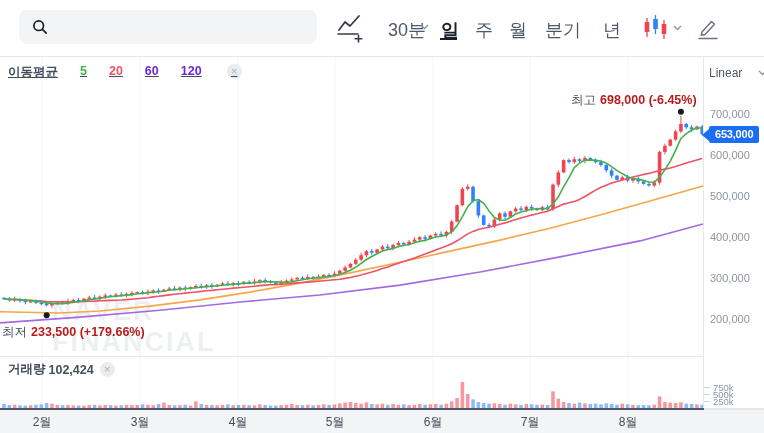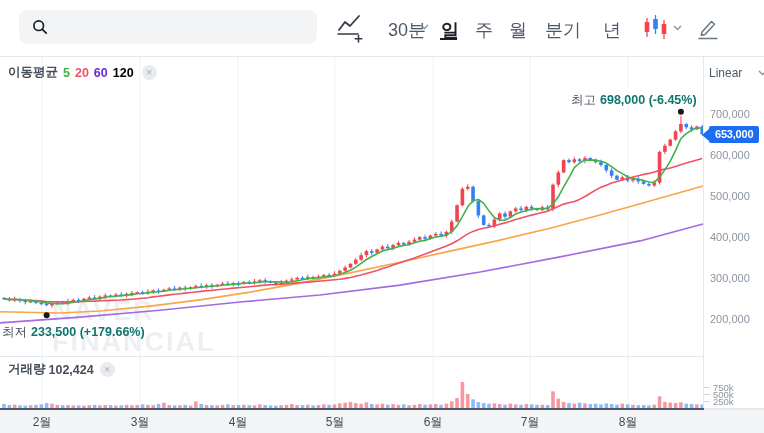--- a/index.html
+++ b/index.html
@@ -22,31 +22,31 @@
   #watermark { position:absolute; left:52px; top:296px; z-index:0; color:#edf0f3;
                font-weight:bold; font-size:27px; line-height:31px; letter-spacing:2px; }
   #chart-svg { position:absolute; left:0; top:0; z-index:1; }
   #gutter-border { position:absolute; left:703px; top:57px; width:1px; height:352px; background:#e5e8eb; z-index:2; }
   #vol-sep { position:absolute; left:0; top:356px; width:703px; height:1px; background:#e5e8eb; z-index:2; }
   #axis-dark { position:absolute; left:0; top:408px; width:704px; height:2px; background:#4e5968; z-index:2; }
   #axis-light { position:absolute; left:704px; top:408px; width:60px; height:2px; background:#e5e8eb; z-index:2; }
   #bottom-strip { position:absolute; left:0; top:410px; width:764px; height:23px; background:#f2f4f6; z-index:2; }
   .month-label { position:absolute; top:4px; width:36px; text-align:center; font-size:12px; color:#424c57; }
 
-  #ma-legend { position:absolute; left:8px; top:64px; z-index:2; display:flex; align-items:center;
-               gap:5px; font-size:12.5px; color:#454f5b; font-weight:bold; }
+  #ma-legend { position:absolute; left:8px; top:64px; z-index:2; display:flex; 
+               gap:22px; font-size:12.5px; color:#454f5b; font-weight:bold;text-decoration:underline; }
   #vol-legend { position:absolute; left:8px; top:361px; z-index:2; display:flex; align-items:center;
                 gap:3px; font-size:12.5px; color:#454f5b; font-weight:bold; }
   .x-chip { width:15px; height:15px; border-radius:50%; background:#e9ecef; color:#a8b0b9;
             font-size:11px; line-height:14px; text-align:center; margin-left:3px; font-weight:normal; cursor:pointer; }
   #linear-select { position:absolute; left:709px; top:66px; z-index:2; display:flex; align-items:center;
                    gap:16px; font-size:12px; color:#4e5968; cursor:pointer; }
 
   .annot { position:absolute; z-index:2; font-size:12.5px; color:#454f5b; white-space:nowrap; }
-  .annot b { color:#0f766e; margin-left:4px; }
+  .annot b { color:#b91c1c; margin-left:4px; }
   #annot-high { left:571px; top:92px; }
   #annot-low  { left:2px;  top:324px; }
 
   #price-badge { position:absolute; left:709px; top:126px; z-index:2; height:17px; background:#1b6ef3;
                  border-radius:2px; color:#fff; font-size:11px; font-weight:bold; line-height:17px;
                  padding:0 6px; letter-spacing:-0.2px; }
   #price-badge::before { content:""; position:absolute; left:-7px; top:2.5px; width:0; height:0;
                  border-top:6px solid transparent; border-bottom:6px solid transparent; border-right:7px solid #1b6ef3; }
 
   .y-label { position:absolute; left:710px; font-size:11px; color:#8b95a1; z-index:2; }
@@ -532,21 +532,21 @@
       <line x1="2" y1="23.5" x2="20" y2="23.5" stroke="#6b7684" stroke-width="1.5" stroke-linecap="round"></line>
     </svg>
   </div>
   <div id="toolbar-border"></div>
 
   <div id="ma-legend">
     <span>이동평균</span>
     <span style="color: rgb(66, 177, 72);">5</span>
     <span style="color: rgb(239, 82, 102);">20</span>
     <span style="color: #6d28d9;">60</span>
-    <span style="color: #000000;">120</span>
+    <span style="color: #6d28d9;">120</span>
     <span class="x-chip">×</span>
   </div>
 
   <div id="linear-select">
     <span>Linear</span>
     <svg width="9" height="6" viewBox="0 0 9 6">
       <polyline points="1,1 4.5,4.6 8,1" fill="none" stroke="#8b95a1" stroke-width="1.4"></polyline>
     </svg>
   </div>
 

